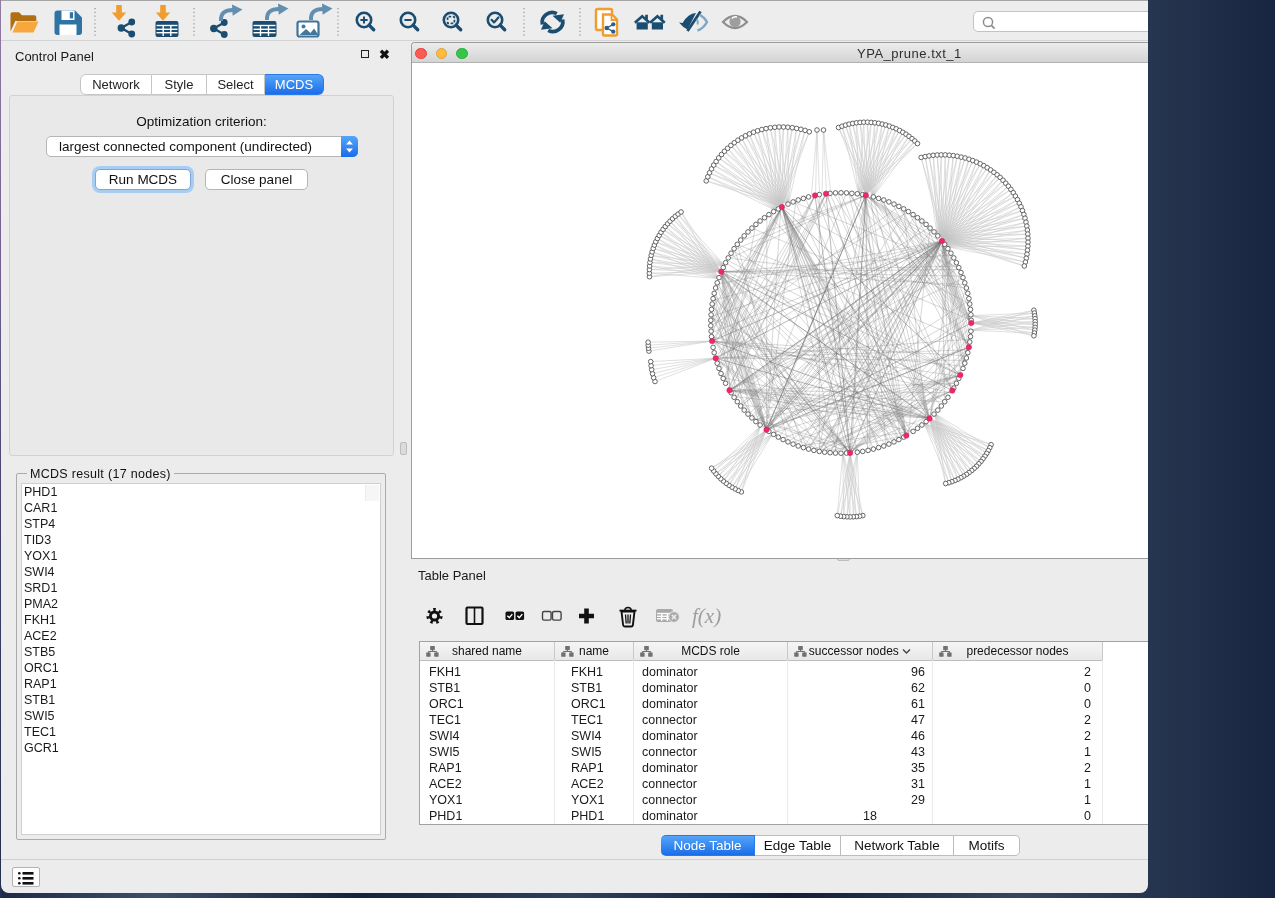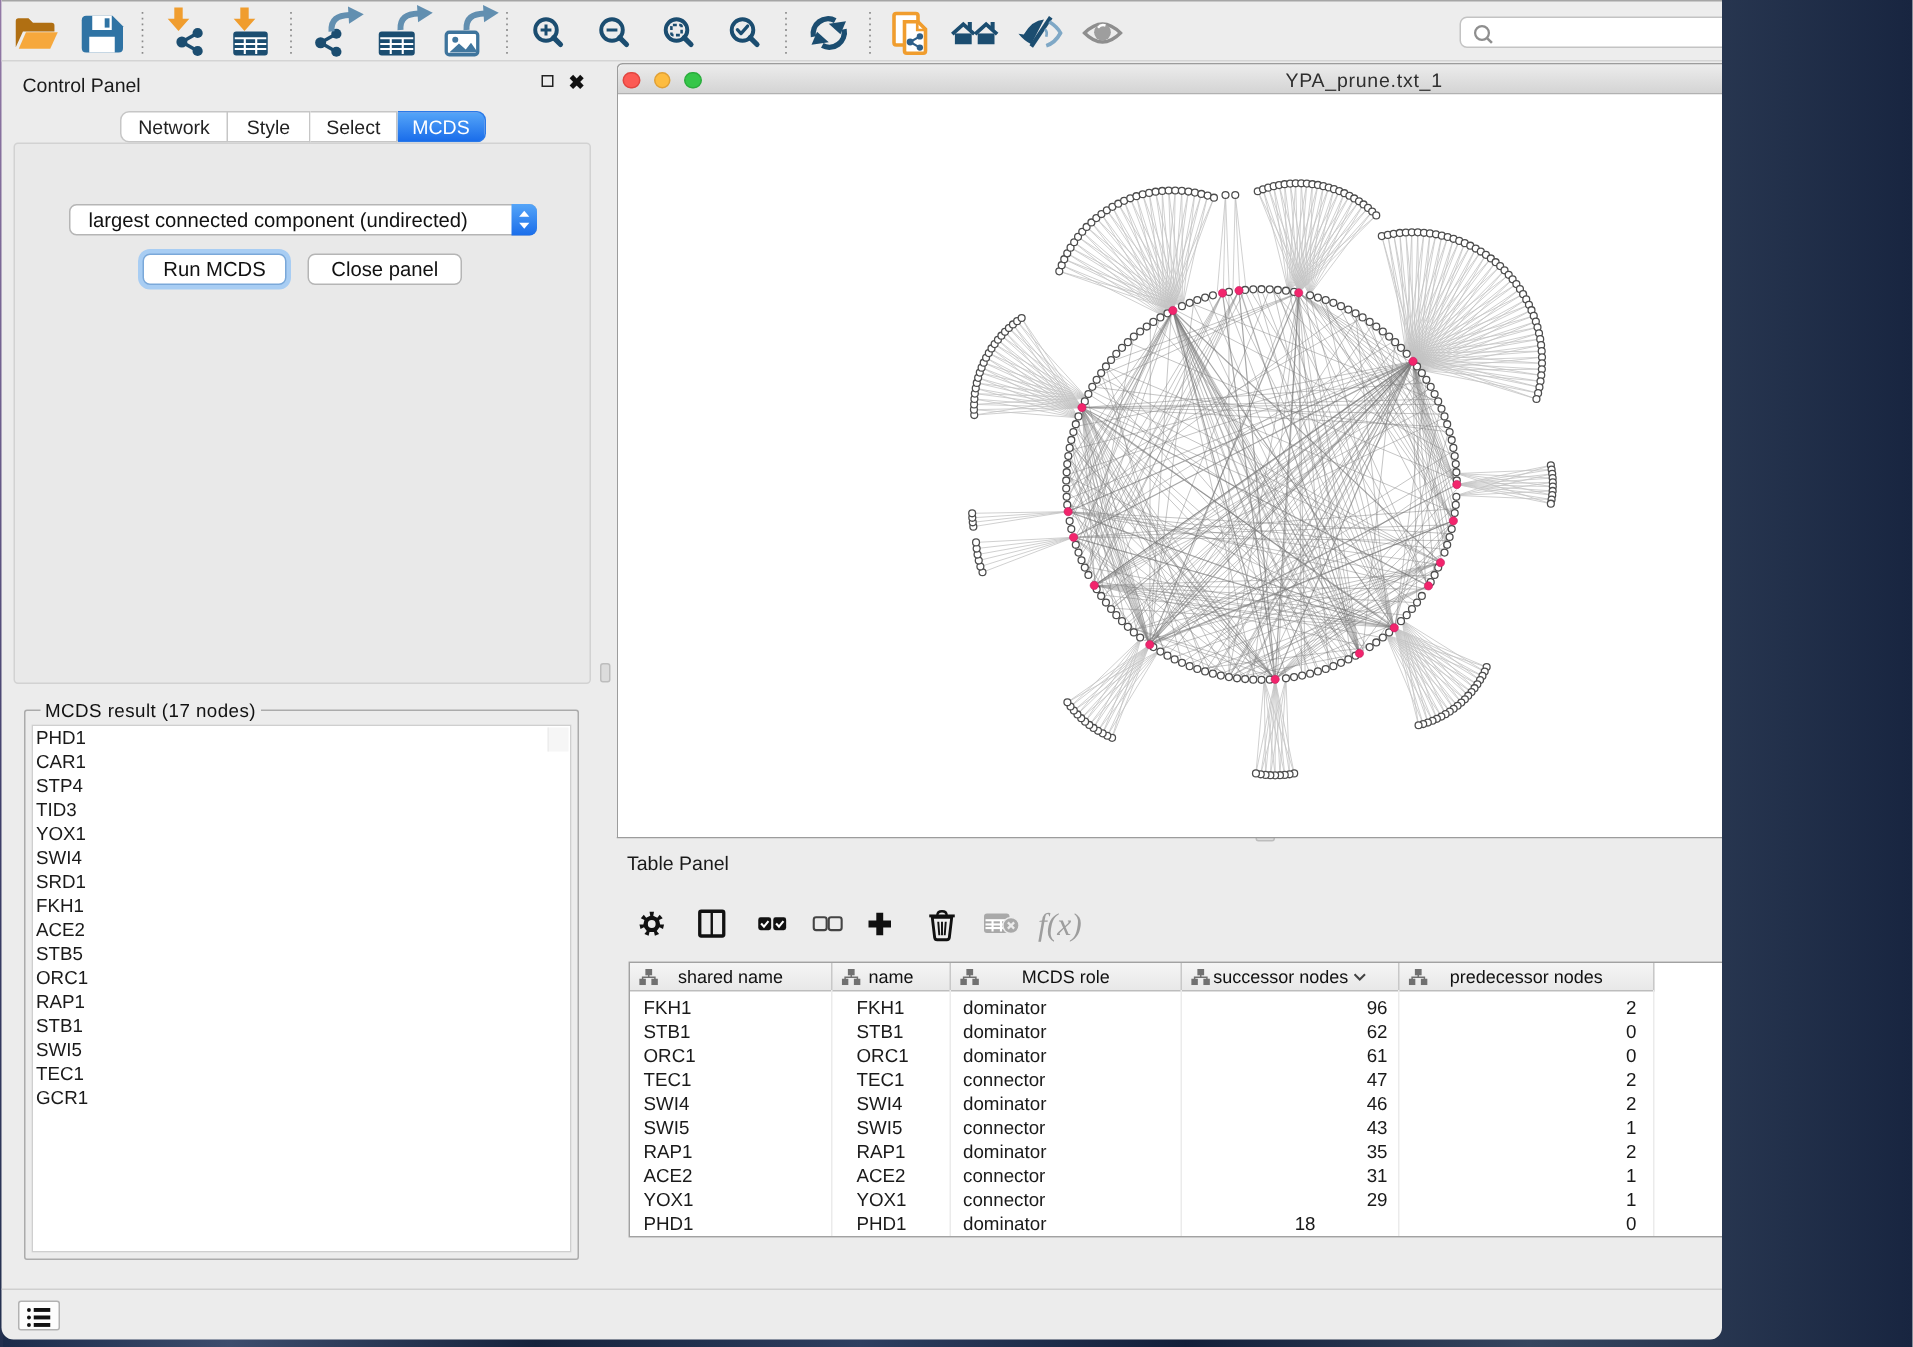--- a/index.html
+++ b/index.html
@@ -199,38 +199,40 @@
    <div class="fl" style="left:0;top:0"></div>
    <div class="xx" style="left:18px;top:0">✖</div>
  </div>
  <div id="tabs">
    <div class="tab" style="width:72px">Network</div>
    <div class="tab" style="width:55px">Style</div>
    <div class="tab" style="width:58px">Select</div>
    <div class="tab sel" style="width:59px">MCDS</div>
  </div>
  <div id="mcdspanel"></div>
+ <div id="optlabel">Optimization criterion:</div>
  <div id="combo">largest connected component (undirected)
    <div id="combostep"><svg width="17" height="21">
      <path d="M8.5 4.5l3.4 4h-6.8z" fill="#fff"></path>
           <path d="M8.5 16.5l3.4-4h-6.8z" fill="#fff"></path>
         </svg></div>
  </div>
  <div class="btn" id="runbtn">Run MCDS</div>
  <div class="btn" id="closebtn">Close panel</div>
  <div id="fieldset">
    <div id="legend">MCDS result (17 nodes)</div>
    <div id="mcdslist">
         <div>PHD1</div>
         <div>CAR1</div>
         <div>STP4</div>
         <div>TID3</div>
         <div>YOX1</div>
         <div>SWI4</div>
         <div>SRD1</div>
+        <div>PMA2</div>
         <div>FKH1</div>
         <div>ACE2</div>
         <div>STB5</div>
         <div>ORC1</div>
         <div>RAP1</div>
         <div>STB1</div>
         <div>SWI5</div>
         <div>TEC1</div>
         <div>GCR1</div>
         <div id="mcdstrack"></div>
@@ -760,20 +762,26 @@
       <span style="left:570px">PHD1</span>
       <span style="left:641px">dominator</span>
       <span class="num" style="left:772px;width:104px">18</span>
       <span class="num" style="left:986px;width:104px">0</span>
     </div>
  <div class="colline" style="left:553px"></div>
  <div class="colline" style="left:632px"></div>
  <div class="colline" style="left:786px"></div>
  <div class="colline" style="left:931px"></div>
  <div class="colline" style="left:1101px"></div>
+ <div id="btabs">
+   <div class="tab sel" style="width:94px">Node Table</div>
+   <div class="tab" style="width:86px">Edge Table</div>
+   <div class="tab" style="width:113px">Network Table</div>
+   <div class="tab" style="width:66px">Motifs</div>
+ </div>
 
  <div id="statusline"></div>
  <div id="listbtn">
       <svg width="26" height="18" style="position:absolute;left:5px;top:3px">
    <g fill="#111">
           <rect x="0" y="1" width="2.6" height="2.6" rx="1.3"></rect>
           <rect x="0" y="6" width="2.6" height="2.6" rx="1.3"></rect>
           <rect x="0" y="11" width="2.6" height="2.6" rx="1.3"></rect>
    <rect x="4.5" y="1" width="11" height="2.6"></rect>
           <rect x="4.5" y="6" width="11" height="2.6"></rect>

